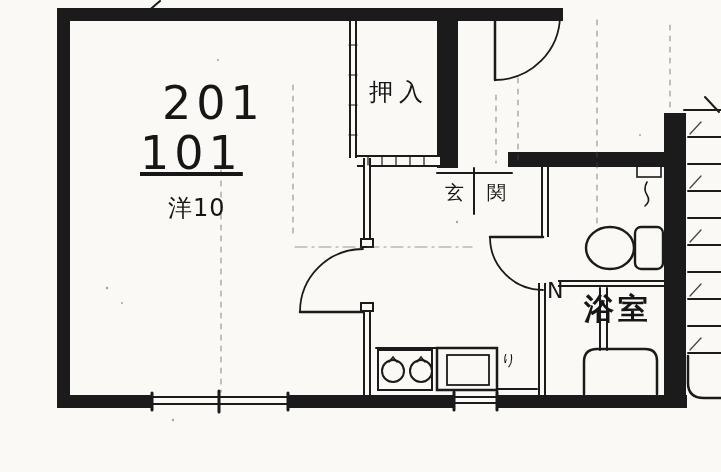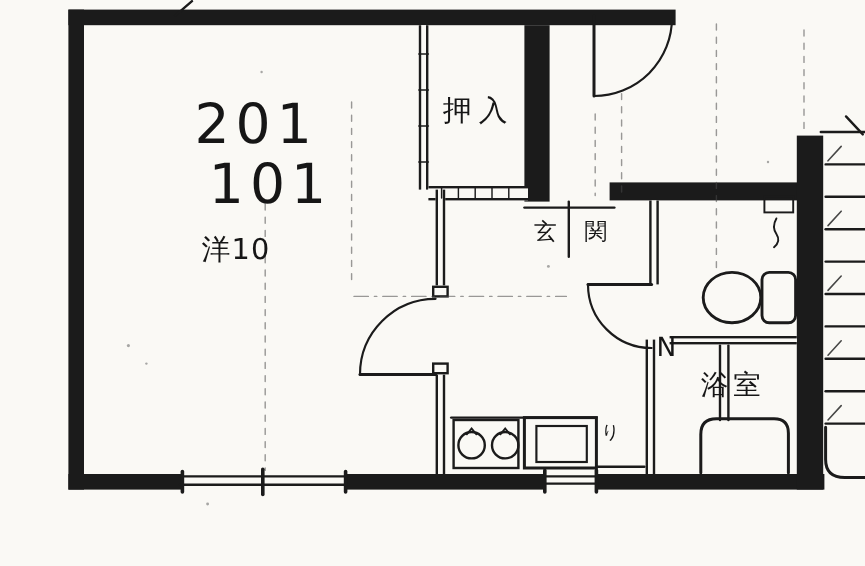--- a/index.html
+++ b/index.html
@@ -164,21 +164,21 @@
           <line x1="690" y1="188" x2="701" y2="176"></line>
         <line x1="690" y1="242" x2="701" y2="230"></line>
           <line x1="690" y1="296" x2="701" y2="284"></line>
         <line x1="690" y1="350" x2="701" y2="338"></line>
       </g>
       <path d="M688,356 V383 Q688,398 704,398 H721" stroke-width="2.5"></path>
     </g>
   </svg>
 
   <div class="lbl lbl-big" style="left:162px;top:80px;">201</div>
-  <div class="lbl lbl-big" style="left:174px;top:130px;">101</div>
+  <div class="lbl lbl-big" style="left:140px;top:130px;text-decoration:underline;">101</div>
   <div class="lbl" style="left:168px;top:196px;font-size:24px;letter-spacing:1px;">洋10</div>
   <div class="lbl" style="left:369px;top:80px;font-size:24px;letter-spacing:6px;">押入</div>
   <div class="lbl" style="left:445px;top:185px;font-size:19px;letter-spacing:23px;font-family:Liberation Mono, monospace;">玄関</div>
-  <div class="lbl" style="left:584px;top:310px;font-size:23px;letter-spacing:4px;">浴室</div>
+  <div class="lbl" style="left:584px;top:294px;font-size:30px;letter-spacing:4px;font-weight:bold;">浴室</div>
   <div class="lbl" style="left:547px;top:280px;font-size:22px;">N</div>
   <div class="lbl" style="left:501px;top:353px;font-size:15px;">り</div>
 
 </div>
 
 </body></html>

